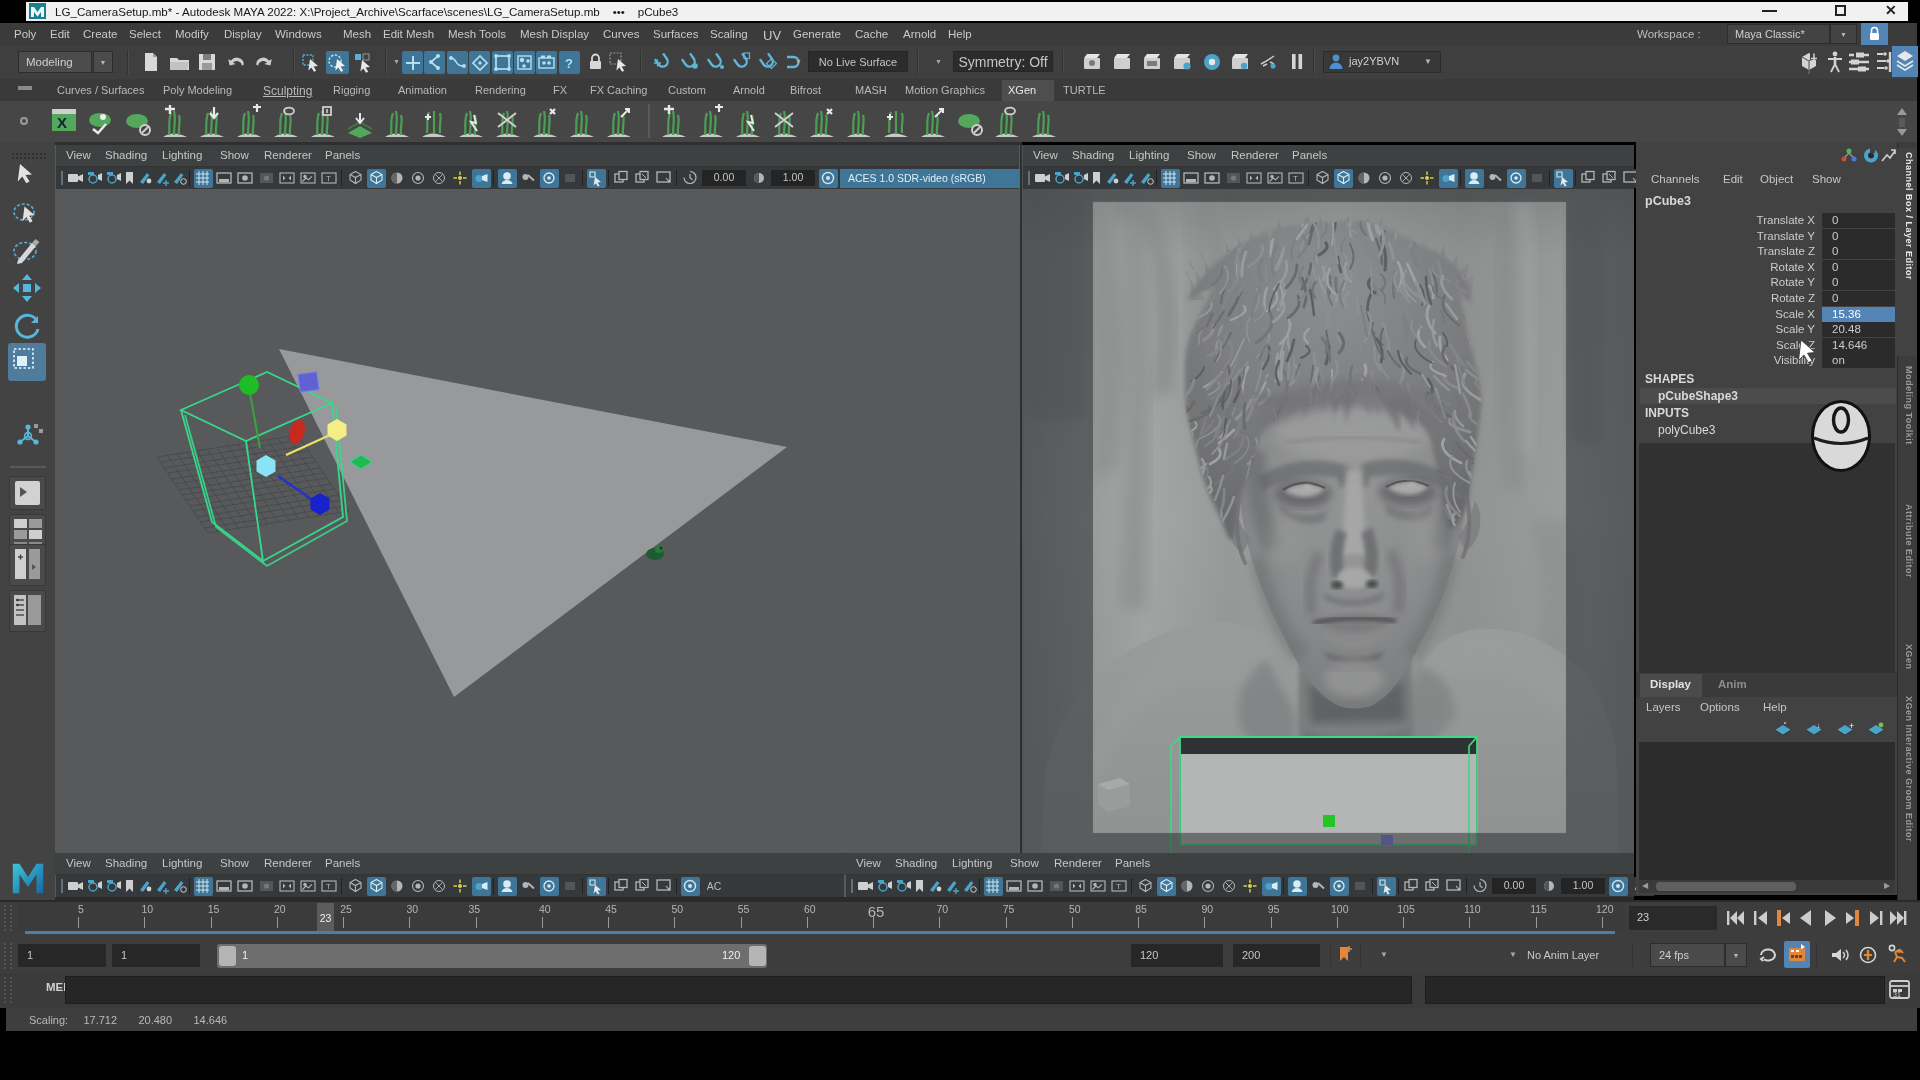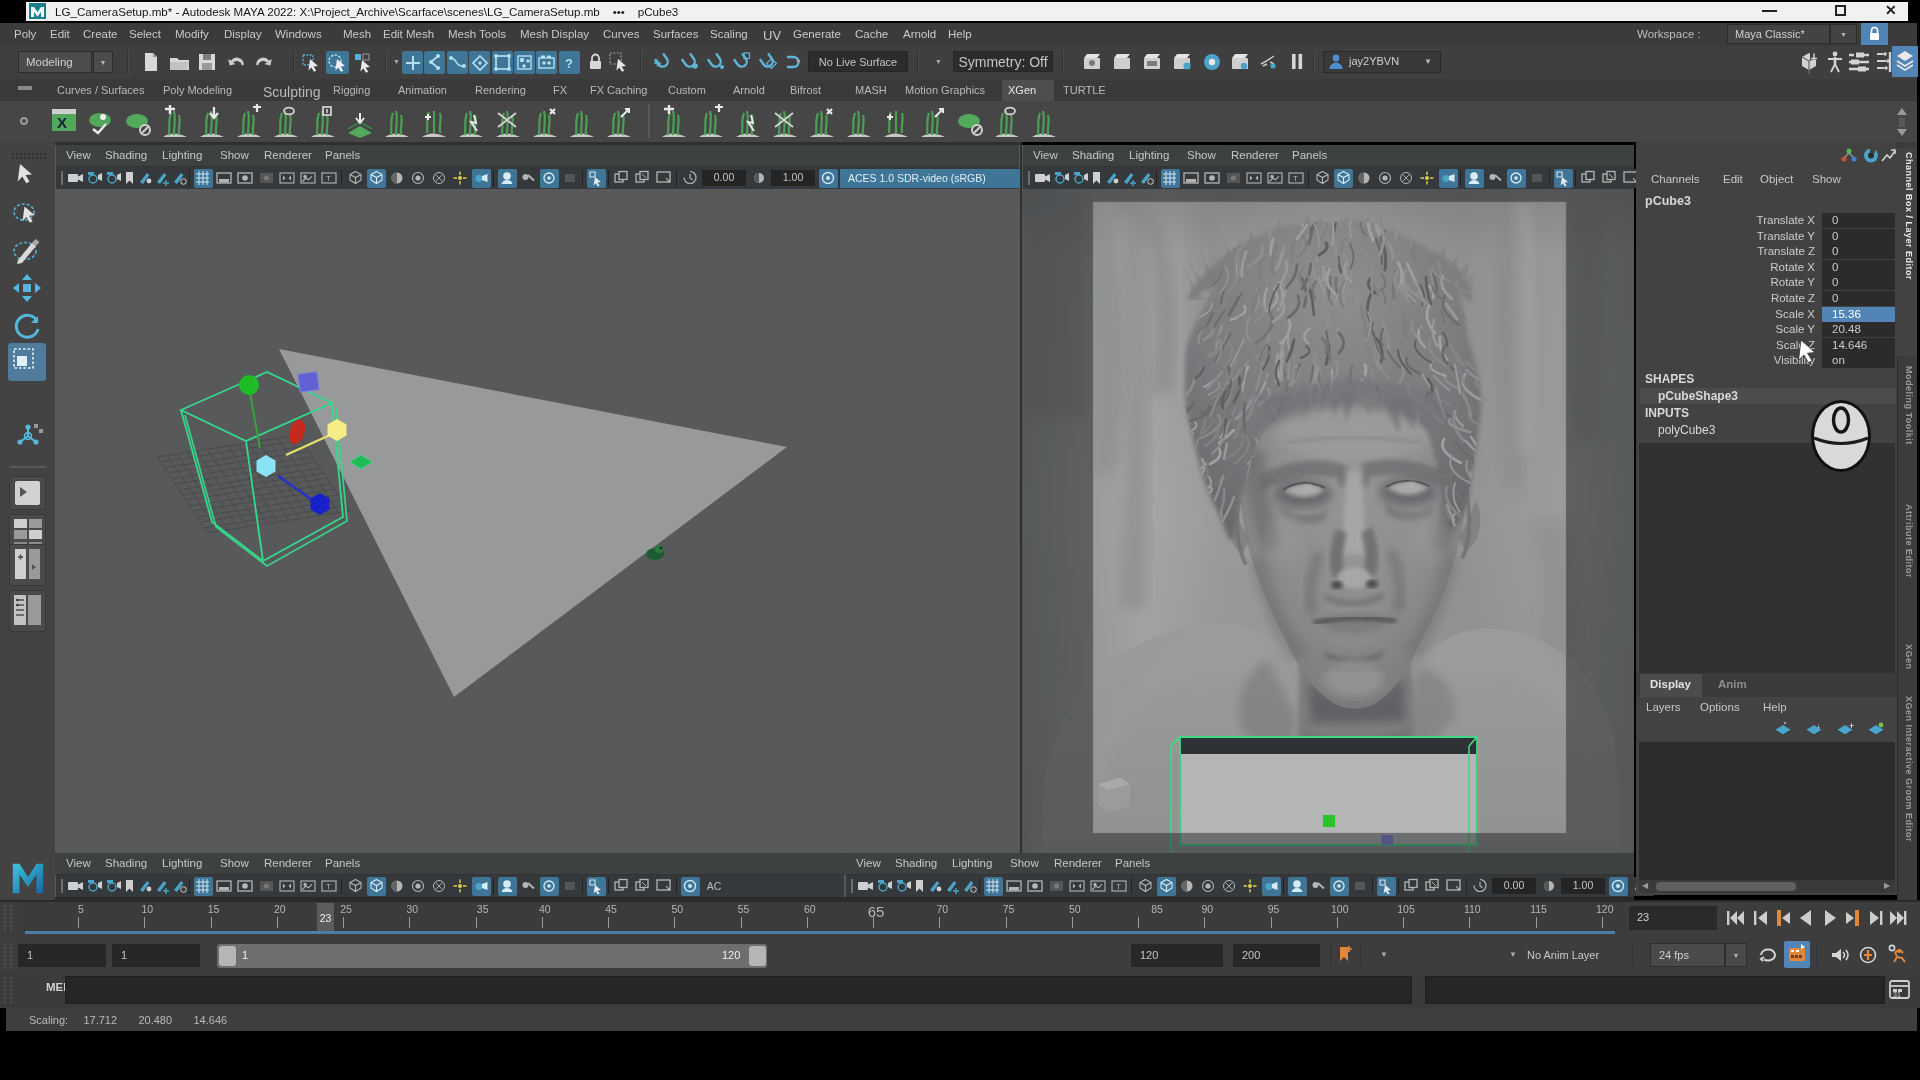--- a/index.html
+++ b/index.html
@@ -256,21 +256,21 @@
         <circle cx="14" cy="12" r="1.8" fill="#d3d3d3"></circle>
         <circle cx="12" cy="19" r="1.8" fill="#d3d3d3"></circle>
       </svg></div>
 <div class="abs" style="left:1892px;top:46px;width:26px;height:31px;background:#5285b5;"><svg width="26" height="31">
         <path d="M13 5 l8 5 -8 5 -8 -5 z" fill="#e8e8e8"></path>
         <path d="M5 15 l8 5 8-5 M5 19 l8 5 8-5" stroke="#e8e8e8" stroke-width="1.5" fill="none"></path>
       </svg></div>
 <div class="abs" style="left:0px;top:79px;width:1917px;height:22px;background:#3a3a3a;"></div>
 <div class="abs" style="left:57px;top:84px;color:#b9b9b9;font-size:11px;white-space:nowrap;">Curves / Surfaces</div>
 <div class="abs" style="left:163px;top:84px;color:#b9b9b9;font-size:11px;white-space:nowrap;">Poly Modeling</div>
-<div class="abs" style="left:263px;top:84px;color:#b9b9b9;font-size:14px;white-space:nowrap;">Sculpting</div>
+<div class="abs" style="left:263px;top:84px;color:#b9b9b9;font-size:12px;white-space:nowrap;text-decoration:underline;">Sculpting</div>
 <div class="abs" style="left:333px;top:84px;color:#b9b9b9;font-size:11px;white-space:nowrap;">Rigging</div>
 <div class="abs" style="left:398px;top:84px;color:#b9b9b9;font-size:11px;white-space:nowrap;">Animation</div>
 <div class="abs" style="left:475px;top:84px;color:#b9b9b9;font-size:11px;white-space:nowrap;">Rendering</div>
 <div class="abs" style="left:553px;top:84px;color:#b9b9b9;font-size:11px;white-space:nowrap;">FX</div>
 <div class="abs" style="left:590px;top:84px;color:#b9b9b9;font-size:11px;white-space:nowrap;">FX Caching</div>
 <div class="abs" style="left:668px;top:84px;color:#b9b9b9;font-size:11px;white-space:nowrap;">Custom</div>
 <div class="abs" style="left:733px;top:84px;color:#b9b9b9;font-size:11px;white-space:nowrap;">Arnold</div>
 <div class="abs" style="left:790px;top:84px;color:#b9b9b9;font-size:11px;white-space:nowrap;">Bifrost</div>
 <div class="abs" style="left:855px;top:84px;color:#b9b9b9;font-size:11px;white-space:nowrap;">MASH</div>
 <div class="abs" style="left:905px;top:84px;color:#b9b9b9;font-size:11px;white-space:nowrap;">Motion Graphics</div>
@@ -2111,41 +2111,41 @@
 <div class="abs" style="left:137.25px;top:903px;color:#b5b5b5;font-size:10.5px;white-space:nowrap;width:20px;text-align:center;display:block;">10</div>
 <div class="abs" style="left:144.25px;top:917px;width:1px;height:11px;background:#9a9a9a;"></div>
 <div class="abs" style="left:203.5px;top:903px;color:#b5b5b5;font-size:10.5px;white-space:nowrap;width:20px;text-align:center;display:block;">15</div>
 <div class="abs" style="left:210.5px;top:917px;width:1px;height:11px;background:#9a9a9a;"></div>
 <div class="abs" style="left:269.75px;top:903px;color:#b5b5b5;font-size:10.5px;white-space:nowrap;width:20px;text-align:center;display:block;">20</div>
 <div class="abs" style="left:276.75px;top:917px;width:1px;height:11px;background:#9a9a9a;"></div>
 <div class="abs" style="left:336.0px;top:903px;color:#b5b5b5;font-size:10.5px;white-space:nowrap;width:20px;text-align:center;display:block;">25</div>
 <div class="abs" style="left:343.0px;top:917px;width:1px;height:11px;background:#9a9a9a;"></div>
 <div class="abs" style="left:402.25px;top:903px;color:#b5b5b5;font-size:10.5px;white-space:nowrap;width:20px;text-align:center;display:block;">30</div>
 <div class="abs" style="left:409.25px;top:917px;width:1px;height:11px;background:#9a9a9a;"></div>
-<div class="abs" style="left:468.5px;top:903px;color:#b5b5b5;font-size:10.5px;white-space:nowrap;width:20px;text-align:right;display:block;">35</div>
+<div class="abs" style="left:468.5px;top:903px;color:#b5b5b5;font-size:10.5px;white-space:nowrap;width:20px;text-align:left;display:block;">35</div>
 <div class="abs" style="left:475.5px;top:917px;width:1px;height:11px;background:#9a9a9a;"></div>
 <div class="abs" style="left:534.75px;top:903px;color:#b5b5b5;font-size:10.5px;white-space:nowrap;width:20px;text-align:center;display:block;">40</div>
 <div class="abs" style="left:541.75px;top:917px;width:1px;height:11px;background:#9a9a9a;"></div>
 <div class="abs" style="left:601.0px;top:903px;color:#b5b5b5;font-size:10.5px;white-space:nowrap;width:20px;text-align:center;display:block;">45</div>
 <div class="abs" style="left:608.0px;top:917px;width:1px;height:11px;background:#9a9a9a;"></div>
 <div class="abs" style="left:667.25px;top:903px;color:#b5b5b5;font-size:10.5px;white-space:nowrap;width:20px;text-align:center;display:block;">50</div>
 <div class="abs" style="left:674.25px;top:917px;width:1px;height:11px;background:#9a9a9a;"></div>
 <div class="abs" style="left:733.5px;top:903px;color:#b5b5b5;font-size:10.5px;white-space:nowrap;width:20px;text-align:center;display:block;">55</div>
 <div class="abs" style="left:740.5px;top:917px;width:1px;height:11px;background:#9a9a9a;"></div>
 <div class="abs" style="left:799.75px;top:903px;color:#b5b5b5;font-size:10.5px;white-space:nowrap;width:20px;text-align:center;display:block;">60</div>
 <div class="abs" style="left:806.75px;top:917px;width:1px;height:11px;background:#9a9a9a;"></div>
 <div class="abs" style="left:866.0px;top:903px;color:#b5b5b5;font-size:15px;white-space:nowrap;width:20px;text-align:center;display:block;">65</div>
 <div class="abs" style="left:873.0px;top:917px;width:1px;height:11px;background:#9a9a9a;"></div>
 <div class="abs" style="left:932.25px;top:903px;color:#b5b5b5;font-size:10.5px;white-space:nowrap;width:20px;text-align:center;display:block;">70</div>
 <div class="abs" style="left:939.25px;top:917px;width:1px;height:11px;background:#9a9a9a;"></div>
 <div class="abs" style="left:998.5px;top:903px;color:#b5b5b5;font-size:10.5px;white-space:nowrap;width:20px;text-align:center;display:block;">75</div>
 <div class="abs" style="left:1005.5px;top:917px;width:1px;height:11px;background:#9a9a9a;"></div>
 <div class="abs" style="left:1064.75px;top:903px;color:#b5b5b5;font-size:10.5px;white-space:nowrap;width:20px;text-align:center;display:block;">50</div>
 <div class="abs" style="left:1071.75px;top:917px;width:1px;height:11px;background:#9a9a9a;"></div>
-<div class="abs" style="left:1131.0px;top:903px;color:#b5b5b5;font-size:10.5px;white-space:nowrap;width:20px;text-align:center;display:block;margin-left:16px;">85</div>
+<div class="abs" style="left:1131.0px;top:903px;color:#b5b5b5;font-size:10.5px;white-space:nowrap;width:20px;text-align:center;display:block;">85</div>
 <div class="abs" style="left:1138.0px;top:917px;width:1px;height:11px;background:#9a9a9a;"></div>
 <div class="abs" style="left:1197.25px;top:903px;color:#b5b5b5;font-size:10.5px;white-space:nowrap;width:20px;text-align:center;display:block;">90</div>
 <div class="abs" style="left:1204.25px;top:917px;width:1px;height:11px;background:#9a9a9a;"></div>
 <div class="abs" style="left:1263.5px;top:903px;color:#b5b5b5;font-size:10.5px;white-space:nowrap;width:20px;text-align:center;display:block;">95</div>
 <div class="abs" style="left:1270.5px;top:917px;width:1px;height:11px;background:#9a9a9a;"></div>
 <div class="abs" style="left:1329.75px;top:903px;color:#b5b5b5;font-size:10.5px;white-space:nowrap;width:20px;text-align:center;display:block;">100</div>
 <div class="abs" style="left:1336.75px;top:917px;width:1px;height:11px;background:#9a9a9a;"></div>
 <div class="abs" style="left:1396.0px;top:903px;color:#b5b5b5;font-size:10.5px;white-space:nowrap;width:20px;text-align:center;display:block;">105</div>
 <div class="abs" style="left:1403.0px;top:917px;width:1px;height:11px;background:#9a9a9a;"></div>
 <div class="abs" style="left:1462.25px;top:903px;color:#b5b5b5;font-size:10.5px;white-space:nowrap;width:20px;text-align:center;display:block;">110</div>

